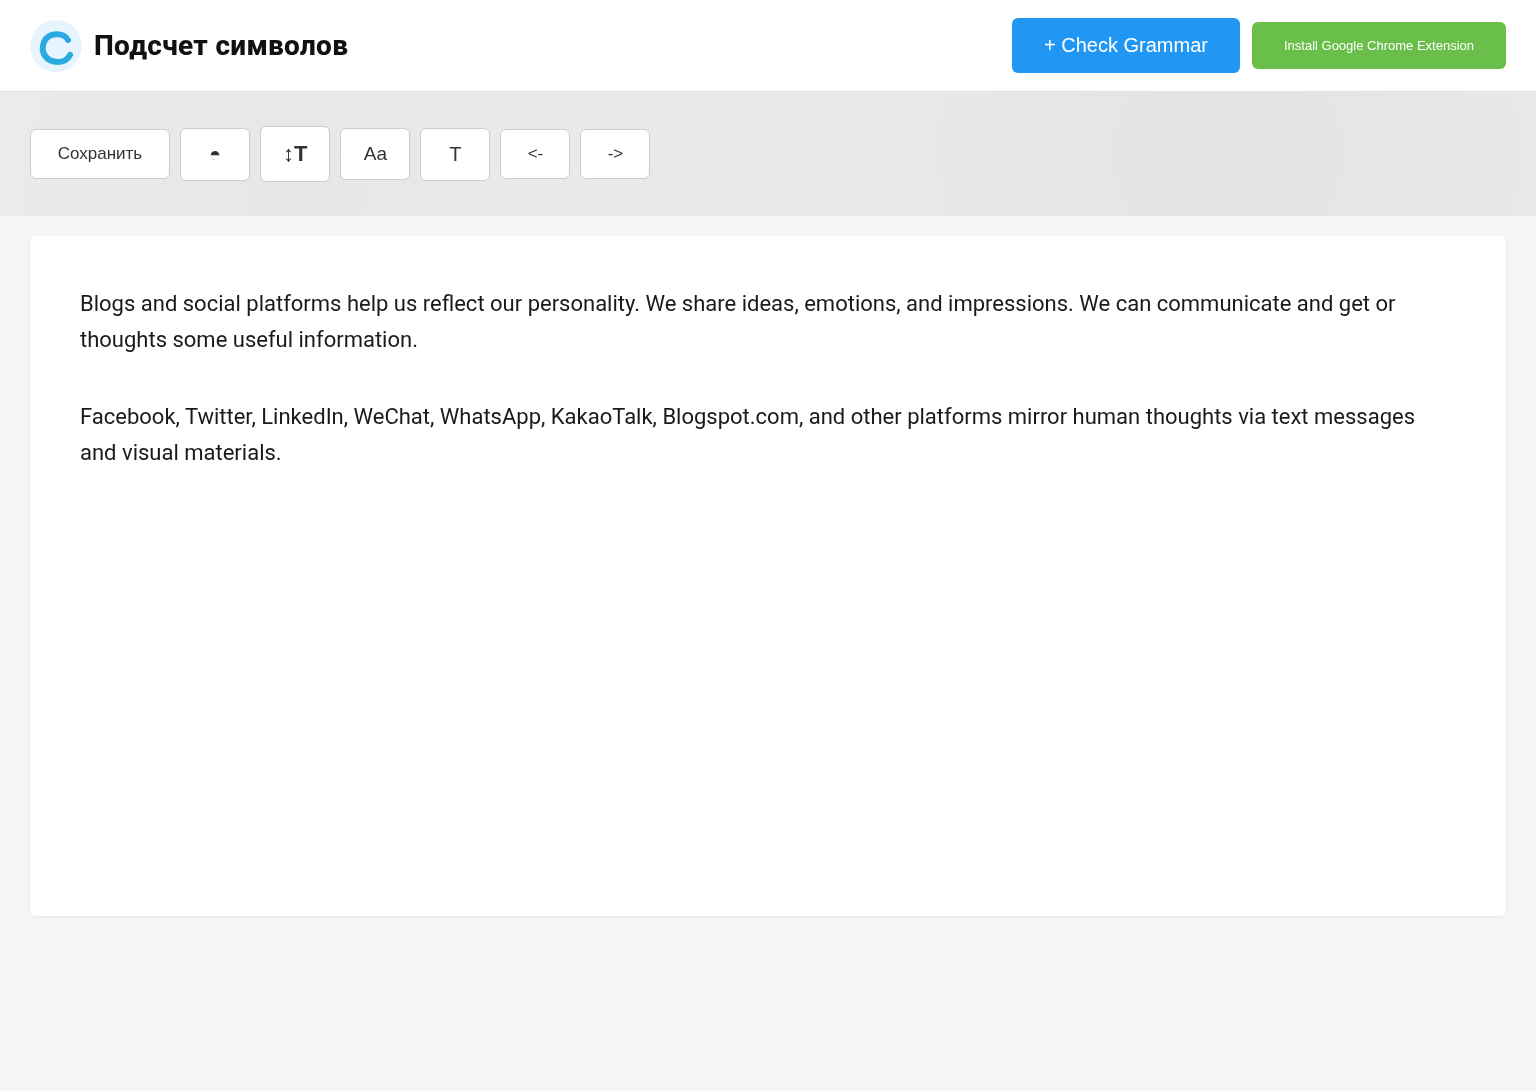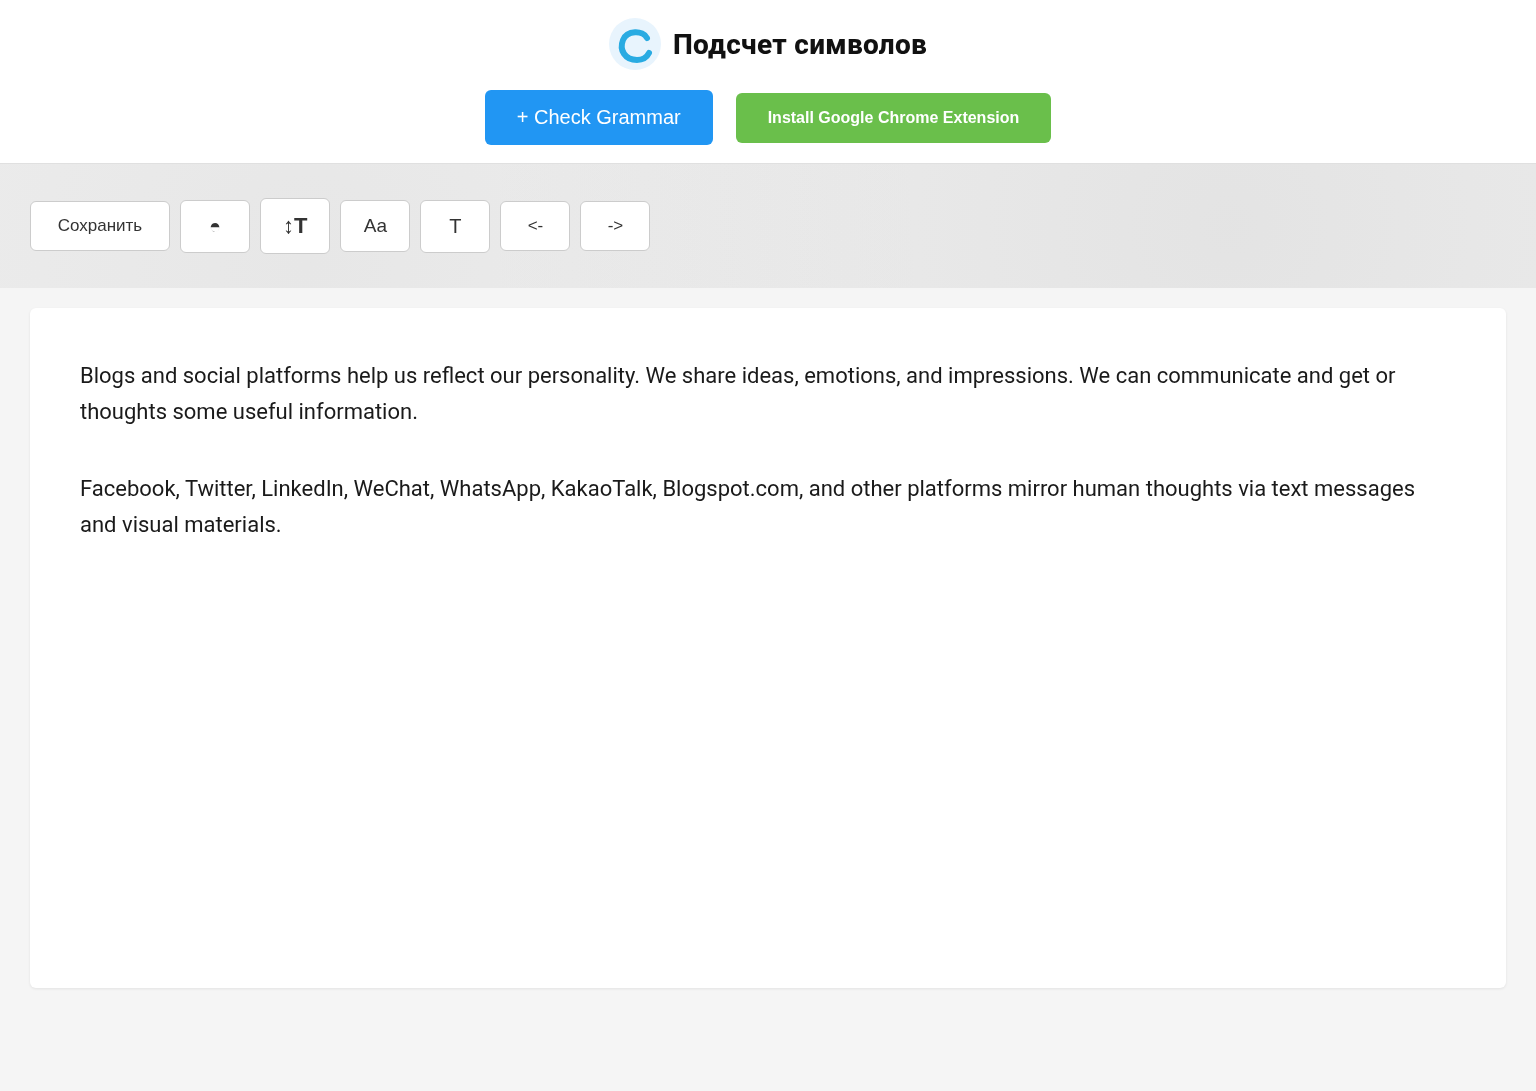--- a/index.html
+++ b/index.html
@@ -16,21 +16,20 @@
     }
 
     
     .header {
       display: flex;
       align-items: center;
       background: #ffffff;
       padding: 18px 30px;
       border-bottom: 1px solid #e0e0e0;
       gap: 20px;
-      flex-direction: column;
     }
 
     .logo-area {
       display: flex;
       align-items: center;
       gap: 12px;
       flex: 1;
     }
 
     .logo-icon {
@@ -41,21 +40,21 @@
 
     .logo-title {
       font-size: 28px;
       font-weight: 800;
       color: #111111;
       letter-spacing: 0.3px;
     }
 
     .header-buttons {
       display: flex;
-      gap: 23px;
+      gap: 12px;
       align-items: center;
     }
 
     .btn-check-grammar {
       background: #2196F3;
       color: #ffffff;
       border: none;
       border-radius: 6px;
       padding: 16px 32px;
       font-size: 20px;
@@ -63,22 +62,22 @@
       cursor: pointer;
       white-space: nowrap;
     }
 
     .btn-install-extension {
       background: #6abf4b;
       color: #ffffff;
       border: none;
       border-radius: 6px;
       padding: 16px 32px;
-      font-size: 16px;
-      font-weight: 700;
+      font-size: 13px;
+      font-weight: 400;
       cursor: pointer;
       white-space: nowrap;
     }
 
     
     .toolbar-section {
       background: #eeeeee;
       background-image:
         radial-gradient(circle at 80% 50%, rgba(180,180,180,0.18) 0%, transparent 60%),
         radial-gradient(circle at 20% 80%, rgba(180,180,180,0.12) 0%, transparent 50%);

